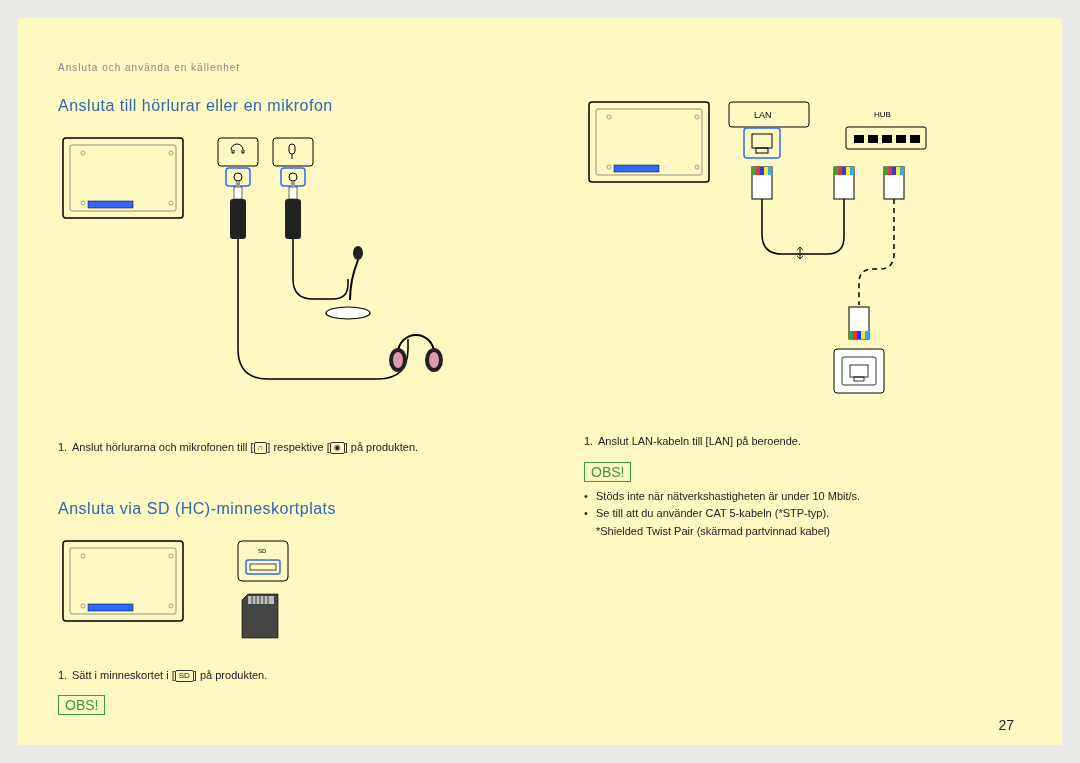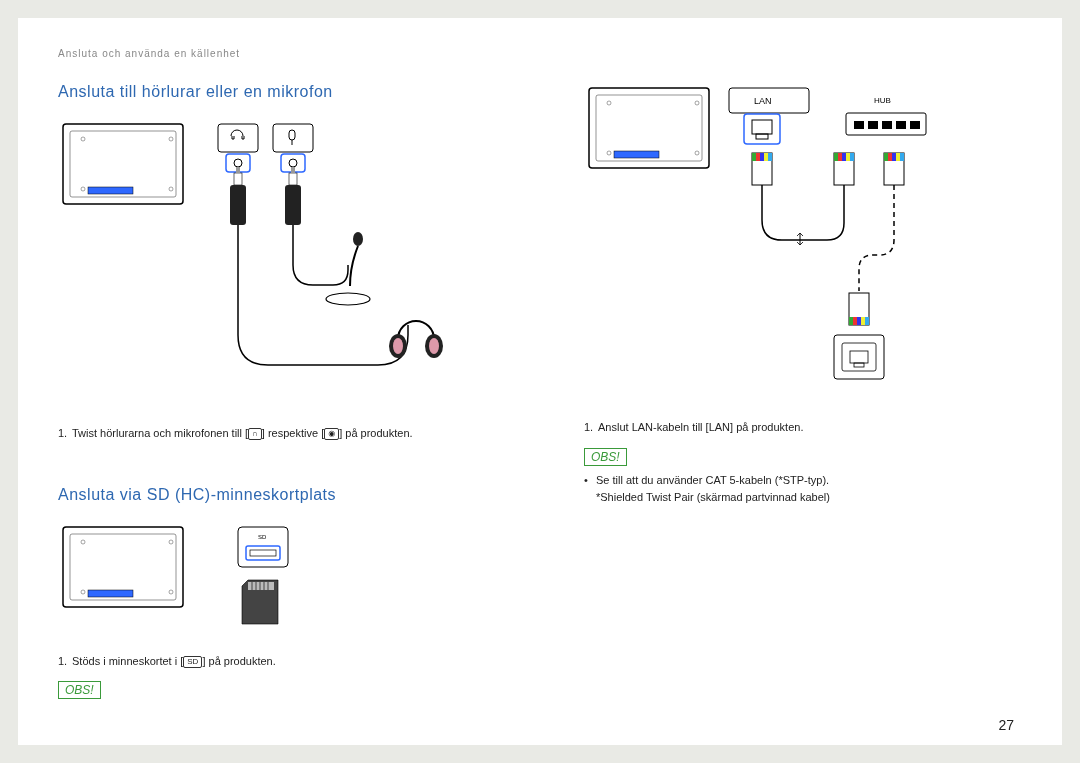--- a/index.html
+++ b/index.html
@@ -5,25 +5,25 @@
   * { box-sizing: border-box; margin: 0; padding: 0; }
   body {
     font-family: Arial, Helvetica, sans-serif;
     background: #e9eae5;
     width: 1080px;
     height: 763px;
     position: relative;
     padding: 18px;
   }
   .page {
-    background: #ffffff;
+    background: #fef9c3;
     width: 100%;
     height: 100%;
     position: relative;
-    padding: 30px 40px 20px 40px;
+    padding: 44px 40px 20px 40px;
   }
   .breadcrumb {
     font-size: 10px;
     color: #888;
     letter-spacing: 1px;
     margin-bottom: 24px;
   }
   .columns {
     display: flex;
     gap: 88px;
@@ -46,25 +46,24 @@
     padding-left: 14px;
   }
   .step-num {
     position: absolute;
     left: 0;
   }
   .obs-box {
     display: inline-block;
     border: 1px solid #3a9a3a;
     color: #3a9a3a;
-    font-size: 12px;
+    font-size: 14px;
     padding: 1px 6px;
     margin-top: 12px;
     margin-bottom: 6px;
-    font-style: italic;
   }
   .note, ul.bullets {
     font-size: 11px;
     color: #222;
     line-height: 1.6;
   }
   ul.bullets { list-style: none; padding-left: 0; }
   ul.bullets li { position: relative; padding-left: 12px; }
   ul.bullets li::before {
     content: "•";
@@ -147,21 +146,21 @@
             <ellipse cx="10" cy="27" rx="9" ry="12" fill="#222"></ellipse>
             <ellipse cx="10" cy="27" rx="5" ry="8" fill="#d9a"></ellipse>
             <ellipse cx="46" cy="27" rx="9" ry="12" fill="#222"></ellipse>
             <ellipse cx="46" cy="27" rx="5" ry="8" fill="#d9a"></ellipse>
           </g>
         </svg>
       </div>
 
       <div class="step">
         <span class="step-num">1.</span>
-        <span>Twist hörlurarna och mikrofonen till [</span><span class="inline-icon">∩</span><span>] respektive [</span><span class="inline-icon">◉</span><span>] på produkten.</span>
+        <span>Anslut hörlurarna och mikrofonen till [</span><span class="inline-icon">∩</span><span>] respektive [</span><span class="inline-icon">◉</span><span>] på produkten.</span>
       </div>
 
       
       <h2 class="section-heading" style="margin-top:44px">Ansluta via SD (HC)-minneskortplats</h2>
 
       <div class="diagram">
         <svg width="280" height="115" viewBox="0 0 280 115">
           <rect x="5" y="5" width="120" height="80" rx="3" fill="none" stroke="#000" stroke-width="1.5"></rect>
           <rect x="12" y="12" width="106" height="66" rx="2" fill="none" stroke="#666" stroke-width="0.7"></rect>
           <rect x="30" y="68" width="45" height="7" fill="#2e68ff" stroke="#000" stroke-width="0.5"></rect>
@@ -180,21 +179,21 @@
           <line x1="194" y1="60" x2="194" y2="68" stroke="#444"></line>
           <line x1="198" y1="60" x2="198" y2="68" stroke="#444"></line>
           <line x1="202" y1="60" x2="202" y2="68" stroke="#444"></line>
           <line x1="206" y1="60" x2="206" y2="68" stroke="#444"></line>
           <line x1="210" y1="60" x2="210" y2="68" stroke="#444"></line>
         </svg>
       </div>
 
       <div class="step">
         <span class="step-num">1.</span>
-        <span>Stöds i minneskortet i [</span><span class="inline-icon">SD</span><span>] på produkten.</span>
+        <span>Sätt i minneskortet i [</span><span class="inline-icon">SD</span><span>] på produkten.</span>
       </div>
 
       <div class="obs-box">OBS!</div>
 
     </div>
 
     <div class="col">
 
 
       <div class="diagram">
@@ -266,25 +265,26 @@
 
           <rect x="250" y="252" width="50" height="44" rx="3" fill="#fff" stroke="#000" stroke-width="1"></rect>
           <rect x="258" y="260" width="34" height="28" rx="2" fill="none" stroke="#000" stroke-width="0.8"></rect>
           <rect x="266" y="268" width="18" height="12" fill="none" stroke="#000" stroke-width="0.8"></rect>
           <rect x="270" y="280" width="10" height="4" fill="none" stroke="#000" stroke-width="0.8"></rect>
         </svg>
       </div>
 
       <div class="step">
         <span class="step-num">1.</span>
-        <span>Anslut LAN-kabeln till [LAN] på produkten.</span>
+        <span>Anslut LAN-kabeln till [LAN] på beroende.</span>
       </div>
 
       <div class="obs-box">OBS!</div>
       <ul class="bullets">
+        <li>Stöds inte när nätverkshastigheten är under 10 Mbit/s.</li>
         <li>
           <span>Se till att du använder CAT 5-kabeln (*STP-typ).</span><br>
           <span class="sub-note" style="padding-left:0">*Shielded Twist Pair (skärmad partvinnad kabel)</span>
         </li>
       </ul>
 
     </div>
   </div>
 
   <div class="page-num">27</div>

